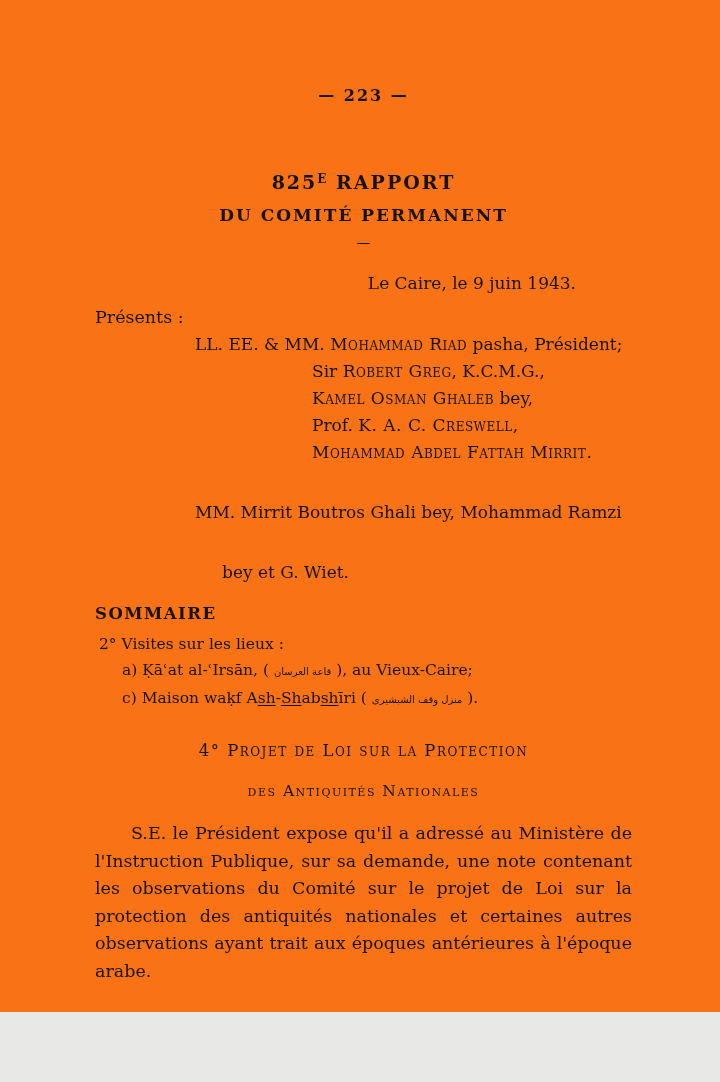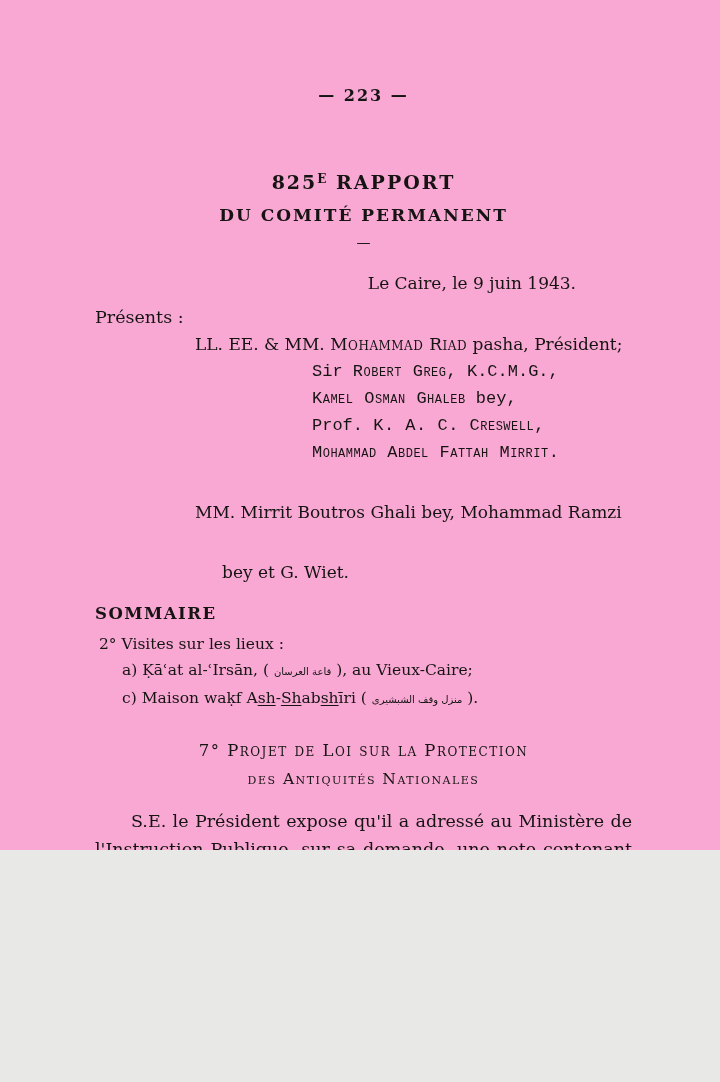--- a/index.html
+++ b/index.html
@@ -1,48 +1,48 @@
 <!DOCTYPE html>
 <html><head>
 <meta charset="utf-8">
 <style>
   html,body{margin:0;padding:0;background:#e8e8e6;}
   .page{
     position:relative;
-    width:720px;height:850px;
+    width:720px;height:1012px;
     margin:0 auto;
-    background:#f9a8d4;
+    background:#f97316;
     font-family:"DejaVu Serif","DejaVu Sans",serif;
     color:#161412;
     overflow:hidden;
   }
   .content{position:absolute;left:95px;right:88px;top:0;}
   .pageno{padding-top:86px;text-align:center;font-size:16px;letter-spacing:2px;font-weight:bold;}
   .title{margin-top:66px;text-align:center;font-weight:bold;font-size:19px;letter-spacing:2px;}
   .title sup{font-size:12px;vertical-align:6px;letter-spacing:1px;}
   .subtitle{margin-top:12px;text-align:center;font-weight:bold;font-size:17px;letter-spacing:2px;}
   .rule{margin-top:8px;text-align:center;font-size:14px;line-height:18px;}
   .dateline{margin-top:22px;text-align:right;padding-right:56px;font-size:17px;}
   .presents-label{margin-top:14px;font-size:17.5px;}
   .att-list{margin-top:4px;margin-left:100px;font-size:17px;}
   .att-line{line-height:27px;white-space:nowrap;}
-  .att-line.hang{margin-left:117px;font-family:Liberation Mono, monospace;}
+  .att-line.hang{margin-left:117px;}
   .sc{font-variant:small-caps;letter-spacing:0.5px;}
   .excuses-label{margin-top:12px;font-size:17.5px;}
   .exc-list{margin-top:2px;margin-left:100px;font-size:17px;}
   .exc-line{line-height:27px;margin-top:33px;}
   .exc-line.hang{margin-left:27px;}
   .som-heading{margin-top:18px;text-align:left;font-weight:bold;font-size:16.5px;letter-spacing:1.5px;}
   .som-list{margin-top:8px;font-size:15.5px;}
   .som-item{line-height:26px;margin-left:4px;white-space:nowrap;}
   .som-item.sub{margin-left:27px;}
   .u{text-decoration:underline;text-underline-offset:2px;}
   .ar{font-family:"DejaVu Sans",sans-serif;font-size:10px;}
   .sec-h1{margin-top:28px;text-align:center;font-variant:small-caps;font-size:16.5px;letter-spacing:1.5px;}
-  .sec-h2{margin-top:10px;text-align:center;font-variant:small-caps;font-size:15.5px;letter-spacing:1.5px;}
+  .sec-h2{margin-top:22px;text-align:center;font-variant:small-caps;font-size:15.5px;letter-spacing:1.5px;}
   .para{margin-top:20px;font-size:17.5px;line-height:27.5px;text-align:justify;text-indent:36px;}
 </style>
 </head>
 <body>
 
 <div class="page">
   <div class="content">
 
     <div class="pageno">— 223 —</div>
 
@@ -71,19 +71,19 @@
     </div>
 
     <div class="som-heading">SOMMAIRE</div>
 
     <div class="som-list">
       <div class="som-item">2° Visites sur les lieux :</div>
       <div class="som-item sub"><span>a) Ḳāʿat al-ʿIrsān, ( </span><span class="ar" dir="rtl">قاعة العرسان</span><span> ), au Vieux-Caire;</span></div>
       <div class="som-item sub"><span>c) Maison waḳf A</span><span class="u">sh</span><span>-</span><span class="u">Sh</span><span>ab</span><span class="u">sh</span><span>īri ( </span><span class="ar" dir="rtl">منزل وقف الشبشيرى</span><span> ).</span></div>
     </div>
 
-    <div class="sec-h1">7° Projet de Loi sur la Protection</div>
+    <div class="sec-h1">4° Projet de Loi sur la Protection</div>
     <div class="sec-h2">des Antiquités Nationales</div>
 
     <div class="para">S.E. le Président expose qu'il a adressé au Ministère de l'Instruction Publique, sur sa demande, une note contenant les observations du Comité sur le projet de Loi sur la protection des antiquités nationales et certaines autres observations ayant trait aux époques antérieures à l'époque arabe.</div>
 
   </div>
 </div>
 
 </body></html>

